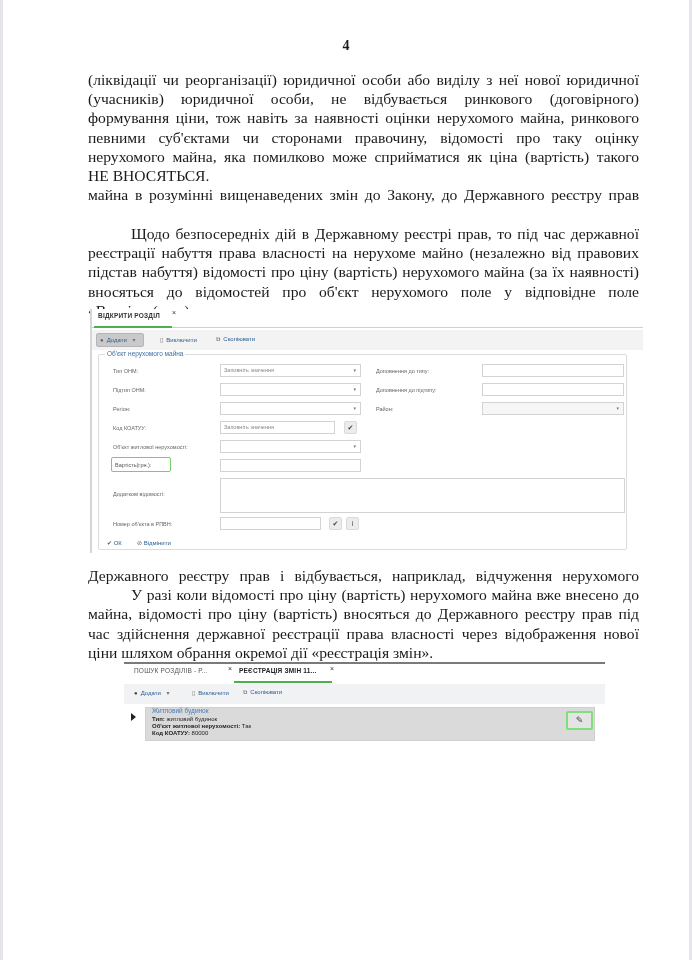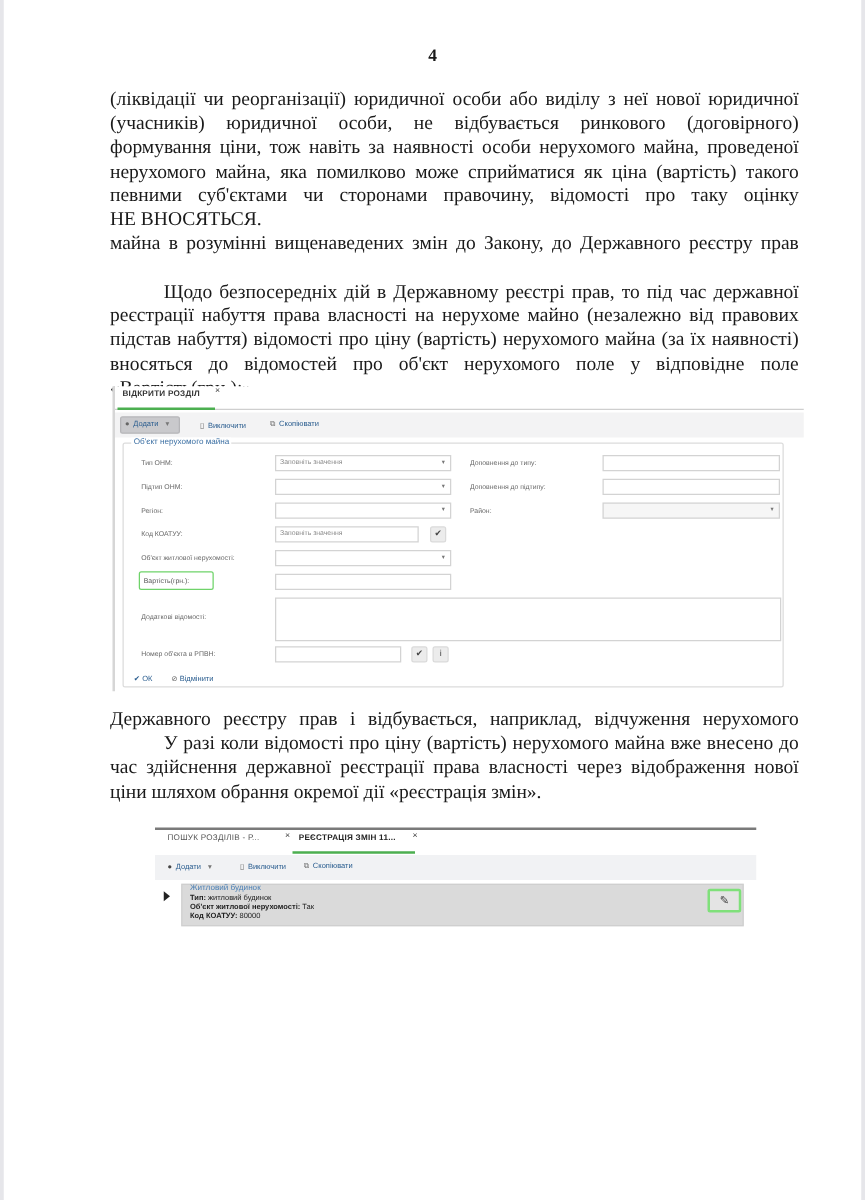--- a/index.html
+++ b/index.html
@@ -51,23 +51,23 @@
 <body>
 
 <div class="edge-left"></div>
 <div class="edge-right"></div>
 
 <div class="page-number">4</div>
 
 <div class="para" style="top:70px;">
   <span class="line">(ліквідації чи реорганізації) юридичної особи або виділу з неї нової юридичної</span>
   <span class="line">(учасників) юридичної особи, не відбувається ринкового (договірного)</span>
-  <span class="line">формування ціни, тож навіть за наявності особи нерухомого майна, проведеної</span>
+  <span class="line">формування ціни, тож навіть за наявності оцінки нерухомого майна, ринкового</span>
+  <span class="line">певними суб'єктами чи сторонами правочину, відомості про таку оцінку</span>
   <span class="line">нерухомого майна, яка помилково може сприйматися як ціна (вартість) такого</span>
-  <span class="line">певними суб'єктами чи сторонами правочину, відомості про таку оцінку</span>
   <span class="line last">НЕ ВНОСЯТЬСЯ.</span>
   <span class="line">майна в розумінні вищенаведених змін до Закону, до Державного реєстру прав</span>
 </div>
 
 <div class="para" style="top:224px;">
   <span class="line indent">Щодо безпосередніх дій в Державному реєстрі прав, то під час державної</span>
   <span class="line">реєстрації набуття права власності на нерухоме майно (незалежно від правових</span>
   <span class="line">підстав набуття) відомості про ціну (вартість) нерухомого майна (за їх наявності)</span>
   <span class="line">вносяться до відомостей про об'єкт нерухомого поле у відповідне поле</span>
   <span class="line last">«Вартість(грн.):»</span>
@@ -159,20 +159,21 @@
     <span class="flabel" style="left:277px; top:51px;">Район:</span>
     <div class="finput disabled" style="left:383px; top:47px; width:142px;">
       <span class="caret">▾</span>
     </div>
   </div>
 </div>
 
 <div class="para" style="top:566px;">
   <span class="line">Державного реєстру прав і відбувається, наприклад, відчуження нерухомого</span>
   <span class="line indent">У разі коли відомості про ціну (вартість) нерухомого майна вже внесено до</span>
+  <span class="line">майна, відомості про ціну (вартість) вносяться до Державного реєстру прав під</span>
   <span class="line">час здійснення державної реєстрації права власності через відображення нової</span>
   <span class="line last">ціни шляхом обрання окремої дії «реєстрація змін».</span>
 </div>
 
 <div class="shot2">
   <div class="topline"></div>
   <div class="tabbar2">
     <span class="tab" style="left:10px; font-weight:normal; color:#555;">ПОШУК РОЗДІЛІВ - Р...</span>
     <span class="tab-close" style="left:104px; top:1px;">×</span>
     <span class="tab" style="left:115px; color:#222;">РЕЄСТРАЦІЯ ЗМІН 11...</span>

